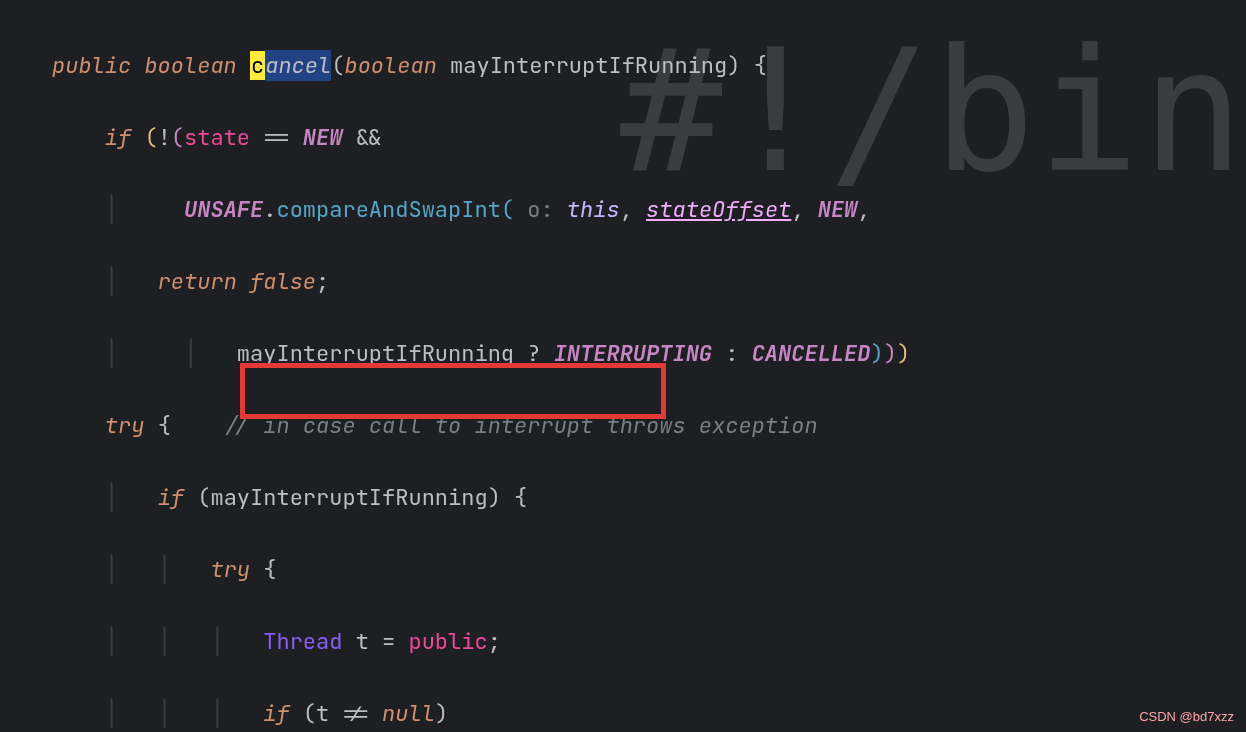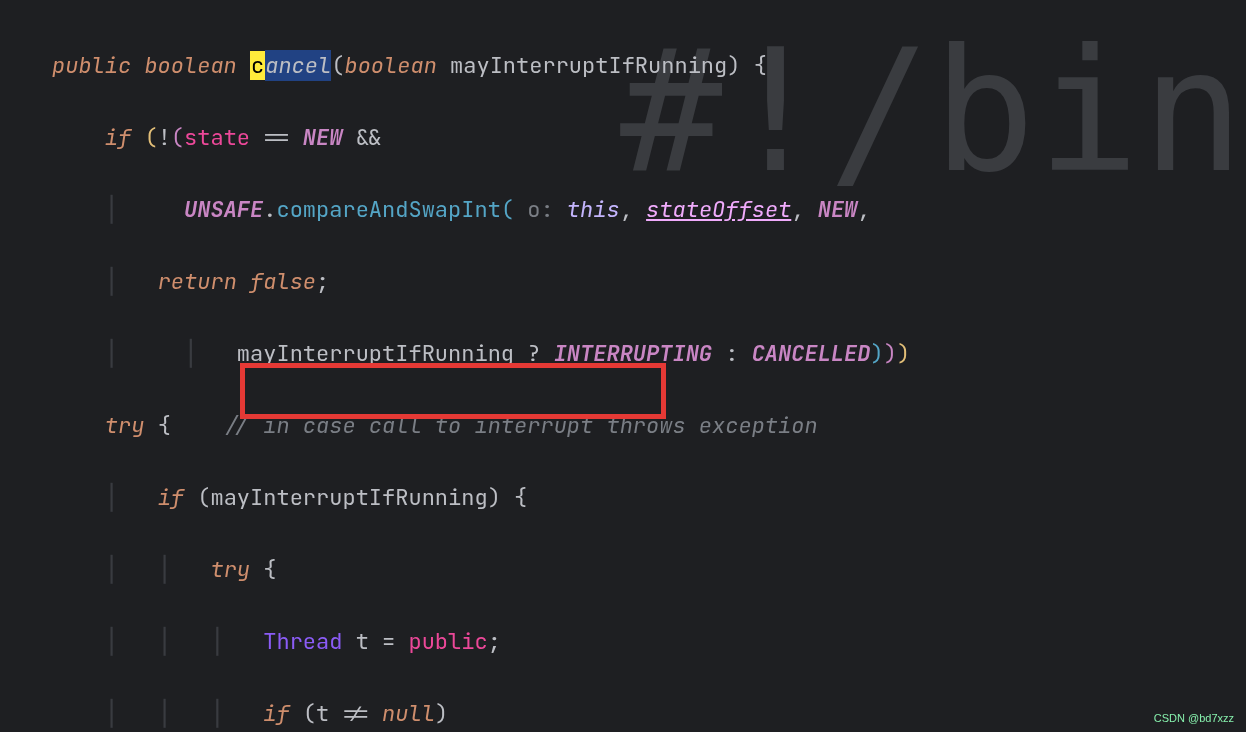--- a/index.html
+++ b/index.html
@@ -64,22 +64,22 @@
   .red-box {
     position: absolute;
     border: 5px solid #e53935;
     z-index: 2;
     pointer-events: none;
   }
   .watermark-small {
     position: absolute;
     bottom: 8px;
     right: 12px;
-    font-size: 11px;
-    color: #86efac;
+    font-size: 13px;
+    color: #fca5a5;
     font-family: Arial, sans-serif;
     z-index: 3;
   }
   .line { display: block; height: 36px;}
   .ig { color: #393b40; }
   .field-ref { color: #ec4899; }
 </style>
 </head>
 <body>
 

